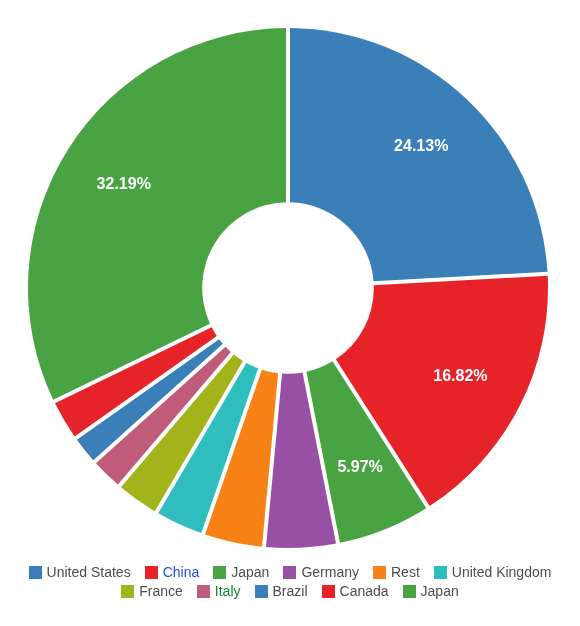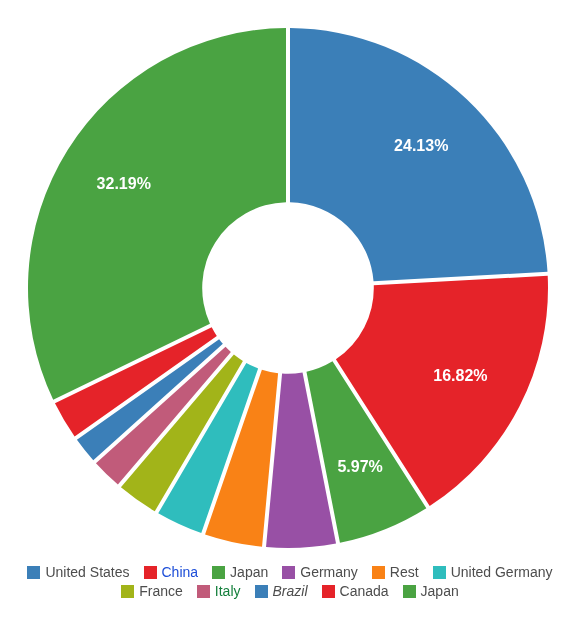--- a/index.html
+++ b/index.html
@@ -125,35 +125,35 @@
         <div class="legend-item">
           <span class="legend-swatch" style="background: rgb(152, 80, 165);"></span>
           <span class="legend-text" style="color: rgb(77, 77, 77);">Germany</span>
         </div>
         <div class="legend-item">
           <span class="legend-swatch" style="background: rgb(249, 130, 22);"></span>
           <span class="legend-text" style="color: rgb(77, 77, 77);">Rest</span>
         </div>
         <div class="legend-item">
           <span class="legend-swatch" style="background: rgb(47, 189, 189);"></span>
-          <span class="legend-text" style="color: rgb(77, 77, 77);">United Germany</span>
+          <span class="legend-text" style="color: rgb(77, 77, 77);">United Kingdom</span>
         </div>
       </div>
     <div class="legend-row" id="legend-row-2">
         <div class="legend-item">
           <span class="legend-swatch" style="background: rgb(162, 180, 25);"></span>
           <span class="legend-text" style="color: rgb(77, 77, 77);">France</span>
         </div>
         <div class="legend-item">
           <span class="legend-swatch" style="background: rgb(193, 91, 122);"></span>
           <span class="legend-text" style="color: #15803d;">Italy</span>
         </div>
         <div class="legend-item">
           <span class="legend-swatch" style="background: rgb(59, 127, 184);"></span>
-          <span class="legend-text" style="color: rgb(77, 77, 77); font-style: italic;">Brazil</span>
+          <span class="legend-text" style="color: rgb(77, 77, 77);">Brazil</span>
         </div>
         <div class="legend-item">
           <span class="legend-swatch" style="background: rgb(229, 35, 41);"></span>
           <span class="legend-text" style="color: rgb(77, 77, 77);">Canada</span>
         </div>
         <div class="legend-item">
           <span class="legend-swatch" style="background: rgb(74, 163, 66);"></span>
           <span class="legend-text" style="color: rgb(77, 77, 77);">Japan</span>
         </div>
       </div>

